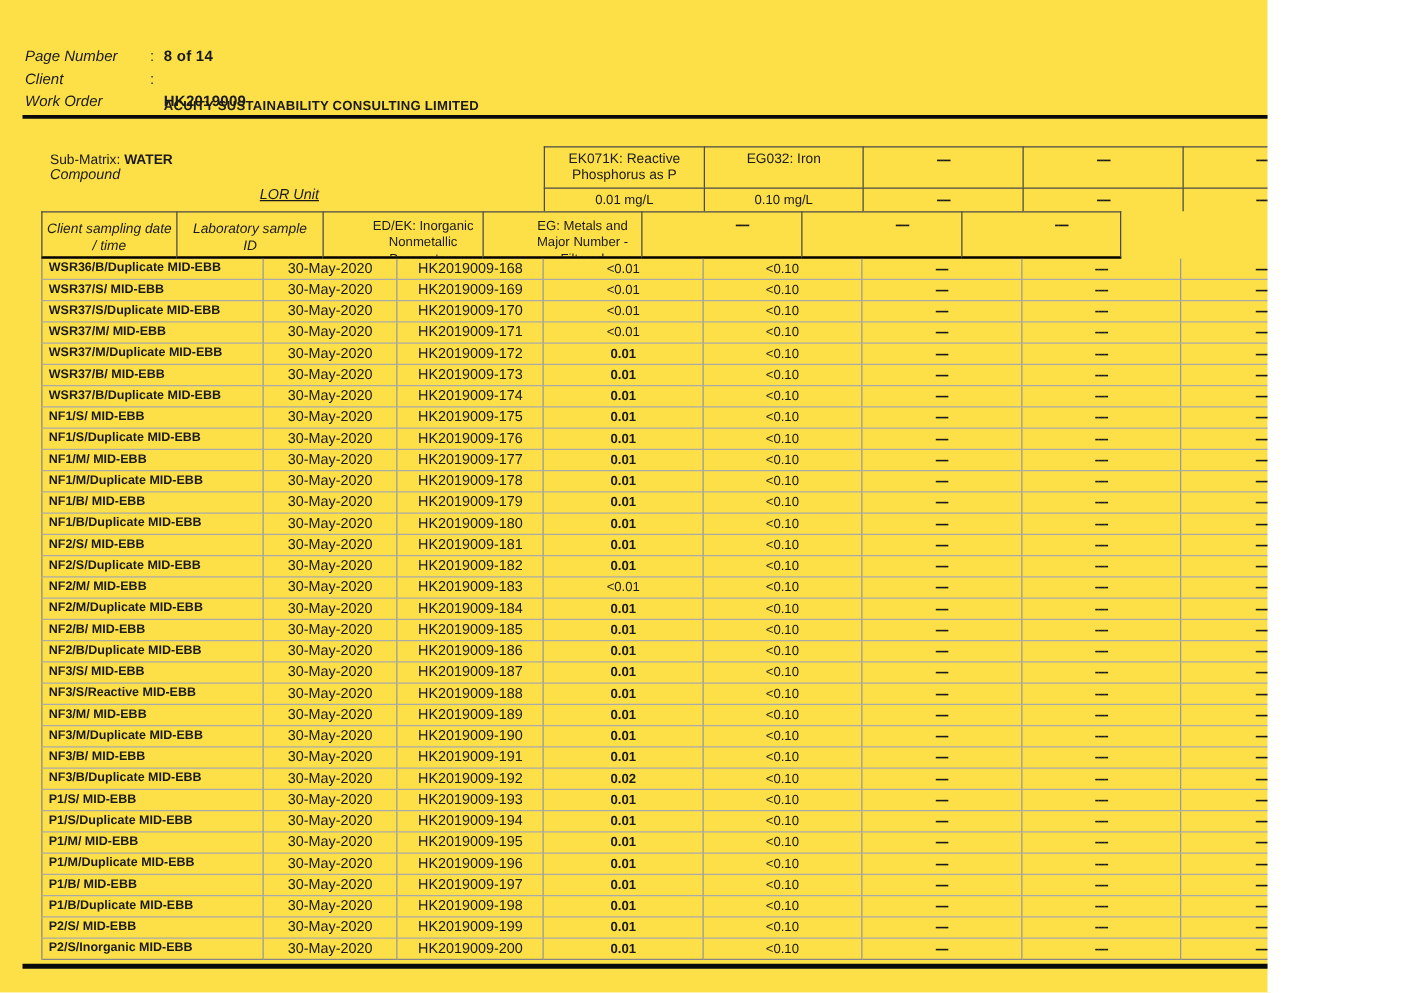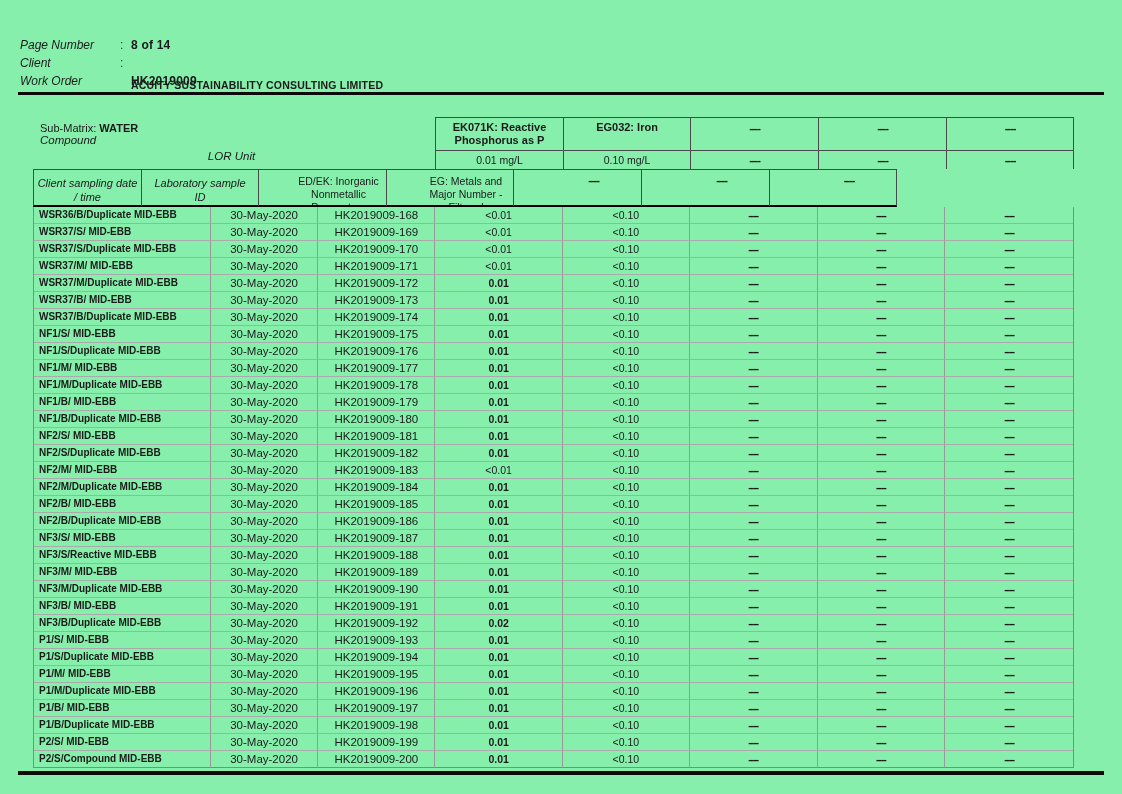--- a/index.html
+++ b/index.html
@@ -1,17 +1,17 @@
 <!DOCTYPE html>
 <html><head>
 <meta charset="utf-8">
 <style>
   html,body{margin:0;padding:0;background:#fff;}
   .page{
-    position:relative;width:1122px;height:794px;background:#86efac;
+    position:relative;width:1014px;height:794px;background:#fde047;
     font-family:"Liberation Sans",sans-serif;color:#1a1a1a;overflow:hidden;
   }
   
   .hdr{position:absolute;left:20px;top:36px;}
   .hdr-row{display:flex;height:18px;align-items:center;}
   .hdr-label{width:100px;font-style:italic;font-size:12px;}
   .hdr-sep{width:11px;font-size:12px;color:#333;}
   .hdr-value{font-weight:bold;font-size:12px;letter-spacing:.2px;}
   .hdr-value.small{font-size:10.5px;margin-top:44px;}
   
@@ -29,22 +29,22 @@
   
   .hrow1{height:33px}.hrow2{height:19px}.hrow3{height:38px}
   .noborder{border:none;flex-direction:column;}
   .hb{border-left:1px solid #4a4a4a;border-top:1px solid #4a4a4a;}
   .hb-last{border-right:1px solid #4a4a4a;}
   .hrow3 .hb{border-bottom:2px solid #000;}
   .leftcell{display:flex;justify-content:space-between;align-items:flex-start;padding:5px 5px 0 7px;}
   .submatrix{font-size:11px;}
   .submatrix b{font-weight:bold;}
   .rowtag{font-style:italic;font-size:11.5px;text-align:right;flex:1;}
-  .midtag{display:flex;align-items:center;justify-content:flex-end;padding-right:5px;}
-  .cmpname{font-weight:bold;font-size:11px;text-align:center;padding:3px 6px 0 6px;line-height:13px;}
+  .midtag{display:flex;align-items:center;justify-content:flex-end;padding-right:5px;text-decoration:underline;}
+  .cmpname{font-weight:normal;font-size:11px;text-align:center;padding:3px 6px 0 6px;line-height:13px;}
   .lorcell{font-size:10.5px;text-align:center;display:flex;align-items:center;justify-content:center;}
   .methcell{font-size:10.5px;text-align:center;padding-top:5px;line-height:13px;padding-left:32px;}
   .idhead{font-style:italic;font-size:11px;padding:6px 4px 0 7px;line-height:14px;}
   .idhead.ctr{text-align:center;padding-left:2px;padding-right:2px;}
   .dashhead{font-weight:bold;letter-spacing:-1px;font-size:11px;text-align:center;padding-top:4px;}
   
   .tbody .trow{height:17px;border-left:1px solid #888;border-right:1px solid #888;}
   .tbody .trow .cell{border-right:1px solid #999;border-bottom:1px solid #aaa;}
   .tbody .trow .cell:last-child{border-right:none;}
   .tbody .trow:last-child .cell{border-bottom:1px solid #888;}
@@ -436,21 +436,21 @@
           <div class="cell w1 c-id">P2/S/ MID-EBB</div>
           <div class="cell w2 c-date">30-May-2020</div>
           <div class="cell w3 c-lab">HK2019009-199</div>
           <div class="cell w4 c-val bold">0.01</div>
           <div class="cell w5 c-val">&lt;0.10</div>
           <div class="cell w6 c-val dash">----</div>
           <div class="cell w7 c-val dash">----</div>
           <div class="cell w8 c-val dash">----</div>
         </div>
         <div class="trow">
-          <div class="cell w1 c-id">P2/S/Compound MID-EBB</div>
+          <div class="cell w1 c-id">P2/S/Inorganic MID-EBB</div>
           <div class="cell w2 c-date">30-May-2020</div>
           <div class="cell w3 c-lab">HK2019009-200</div>
           <div class="cell w4 c-val bold">0.01</div>
           <div class="cell w5 c-val">&lt;0.10</div>
           <div class="cell w6 c-val dash">----</div>
           <div class="cell w7 c-val dash">----</div>
           <div class="cell w8 c-val dash">----</div>
         </div>
       </div>
 

